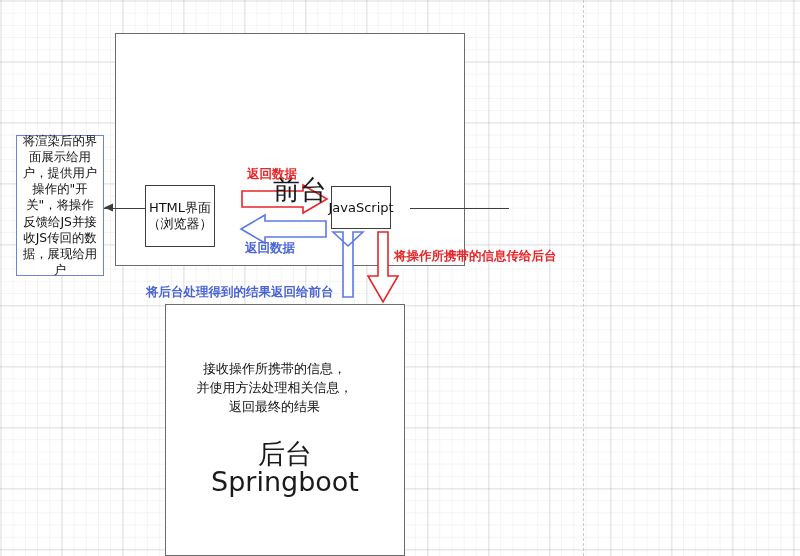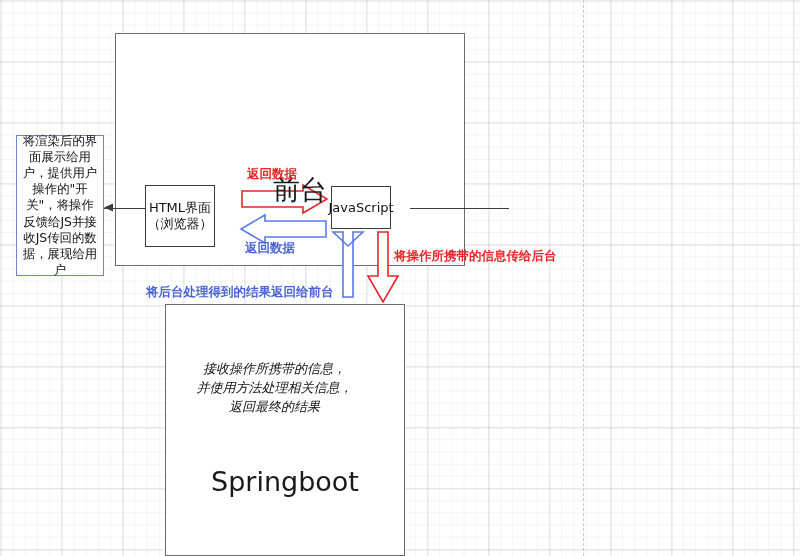--- a/index.html
+++ b/index.html
@@ -158,20 +158,21 @@
 
   <div class="label blue" style="left:146px; top:272px;">将后台处理得到的结果返回给前台</div>
 
   <div class="label red" style="left:394px; top:248px;">将操作所携带的信息传给后台</div>
 
   <div class="notebox blue" style="left:16px; top:135px; width:88px; height:141px;">
     <span>将渲染后的界面展示给用户，提供用户操作的"开关"，将操作反馈给JS并接收JS传回的数据，展现给用户</span>
   </div>
 
 
-  <div class="backtext" style="left:165px; top:360px; width:219px;font-style:italic;">接收操作所携带的信息，
+  <div class="backtext" style="left:165px; top:360px; width:219px;">接收操作所携带的信息，
 并使用方法处理相关信息，
 返回最终的结果</div>
 
+  <div class="title" style="left:225px; top:396px; width:120px; font-size:27px;">后台</div>
 
   <div class="title" style="left:195px; top:426px; width:180px; font-size:27px;text-align:center;">Springboot</div>
 
 </div>
 
 </body></html>

